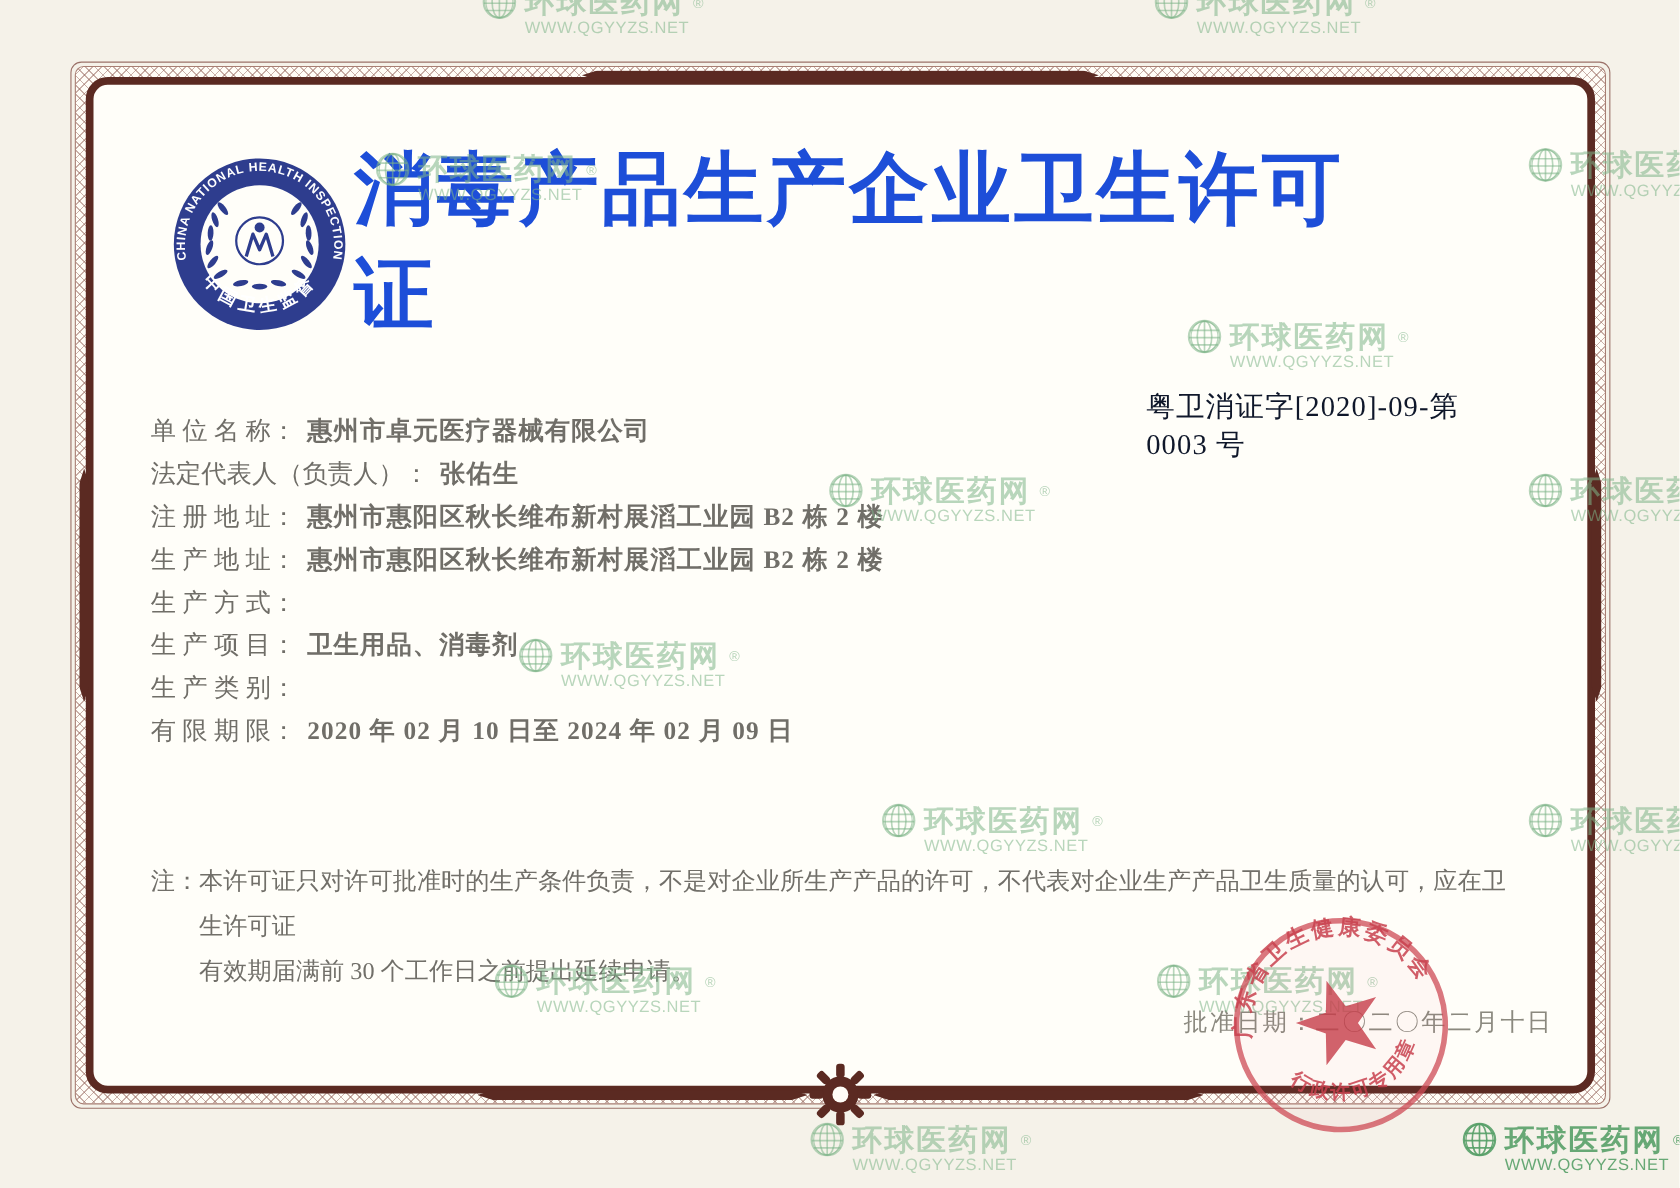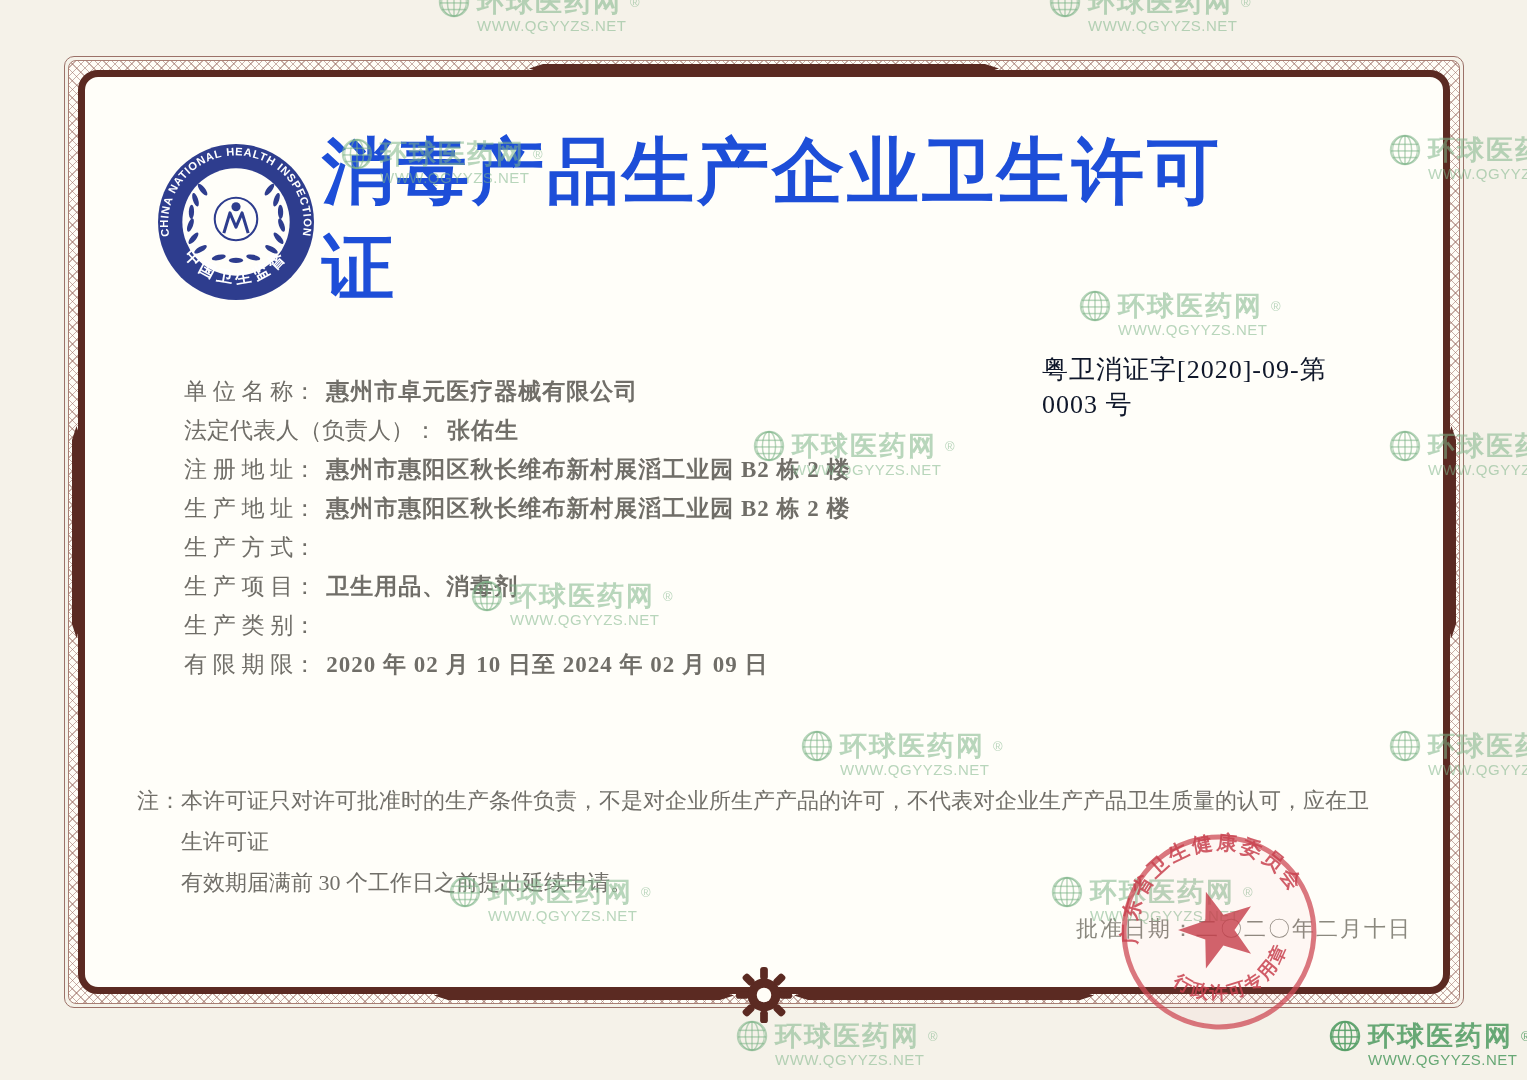--- a/index.html
+++ b/index.html
@@ -27,21 +27,21 @@
 
   
   .emblem{position:absolute;left:156px;top:142px;width:160px;height:160px;z-index:4;}
   .title{position:absolute;left:322px;top:164px;width:960px;height:112px;z-index:4;
          display:flex;align-items:center;justify-content:center;
          font-size:72px;font-weight:bold;letter-spacing:3px;color:#1d4ed8;}
   .cert-no{position:absolute;left:1042px;top:352px;width:320px;z-index:4;
            font-family:"Liberation Serif",serif;font-size:26px;letter-spacing:1px;color:#0f172a;}
   .fields{position:absolute;left:137px;top:372px;width:1228px;z-index:4;
           font-family:"Liberation Serif",serif;font-size:23px;color:#706e68;}
-  .frow{display:flex;align-items:flex-start;line-height:39px;margin-left:47px;}
+  .frow{display:flex;align-items:flex-start;line-height:39px;}
   .flabel{white-space:pre;flex:none;}
   .fvalue{flex:1;margin-left:10px;letter-spacing:1px;font-weight:bold;}
   .note{position:absolute;left:137px;top:780px;width:1245px;z-index:4;display:flex;
         font-family:"Liberation Serif",serif;font-size:22px;line-height:41px;color:#716f69;}
   .note-label{flex:none;white-space:pre;}
   .approval{position:absolute;left:1076px;top:914px;z-index:4;
             font-family:"Liberation Serif",serif;font-size:22px;letter-spacing:2px;color:#8b897f;}
   .stamp{position:absolute;left:1113px;top:826px;width:212px;height:212px;z-index:8;}
 
   

